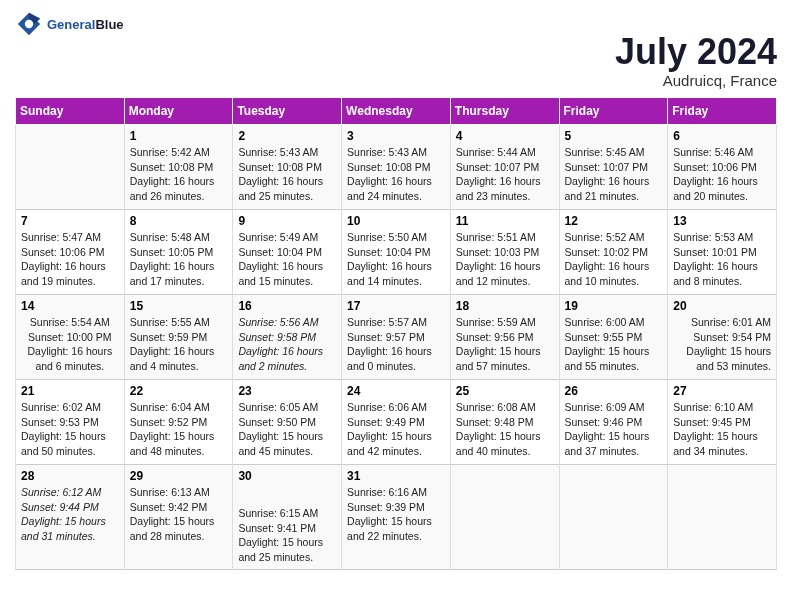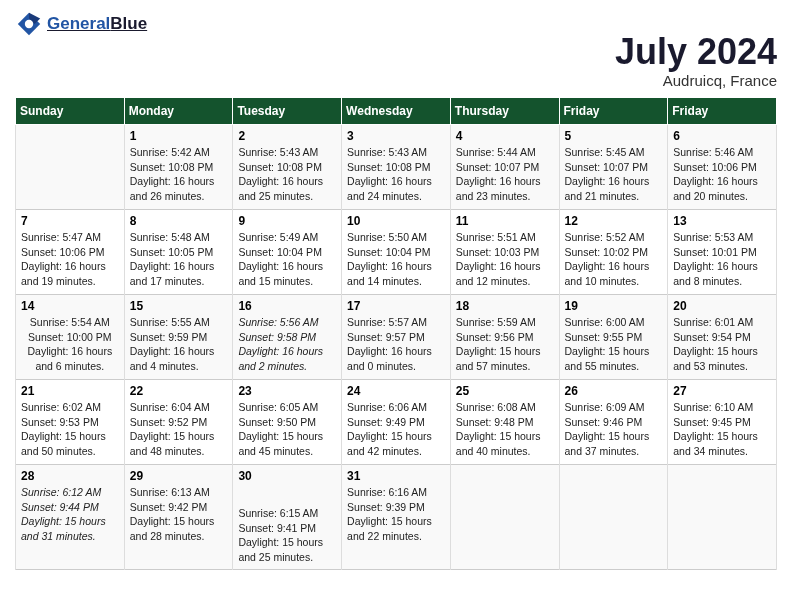--- a/index.html
+++ b/index.html
@@ -43,21 +43,21 @@
       font-size: 15px;
       color: #333;
       margin-top: 2px;
     }
     table {
       width: 100%;
       border-collapse: collapse;
       font-size: 11px;
     }
     thead tr {
-      background-color: #14532d;
+      background-color: #a21caf;
       color: #fff;
     }
     thead th {
       padding: 6px 4px;
       text-align: left;
       font-size: 12px;
       font-weight: bold;
       border: 1px solid #fff;
     }
     tbody tr {
@@ -96,21 +96,21 @@
 
 <div class="page">
   <div class="header">
     <div class="logo">
       <svg class="logo-icon" viewBox="0 0 40 40">
         <polygon points="20,4 36,20 20,36 4,20" fill="#2255a4"></polygon>
         <polygon points="20,4 36,12 28,20 20,12" fill="#1a3a7a"></polygon>
         <circle cx="20" cy="20" r="6" fill="#fff"></circle>
       </svg>
       <div>
-        <div style="font-size:17px;font-weight:bold;color:#1a1a2e;text-decoration:underline;">
+        <div style="font-size:13px;font-weight:bold;color:#1a1a2e;">
           <span style="color:#2255a4;">General</span><span style="color:#1a1a2e;">Blue</span>
         </div>
       </div>
     </div>
     <div class="title-block">
       <div class="month-title">July 2024</div>
       <div class="location">Audruicq, France</div>
     </div>
   </div>
 
@@ -261,21 +261,21 @@
           </td>
           <td>
             <span class="day-num">19</span>
             <div class="day-info" style="white-space: pre-line;">Sunrise: 6:00 AM
 Sunset: 9:55 PM
 Daylight: 15 hours
 and 55 minutes.</div>
           </td>
           <td>
             <span class="day-num">20</span>
-            <div class="day-info" style="white-space: pre-line;">Sunrise: 6:01 AM
+            <div class="day-info" style="white-space: pre-line; text-align: right;">Sunrise: 6:01 AM
 Sunset: 9:54 PM
 Daylight: 15 hours
 and 53 minutes.</div>
           </td>
         </tr>
         <tr>
           <td>
             <span class="day-num">21</span>
             <div class="day-info" style="white-space: pre-line;">Sunrise: 6:02 AM
 Sunset: 9:53 PM

